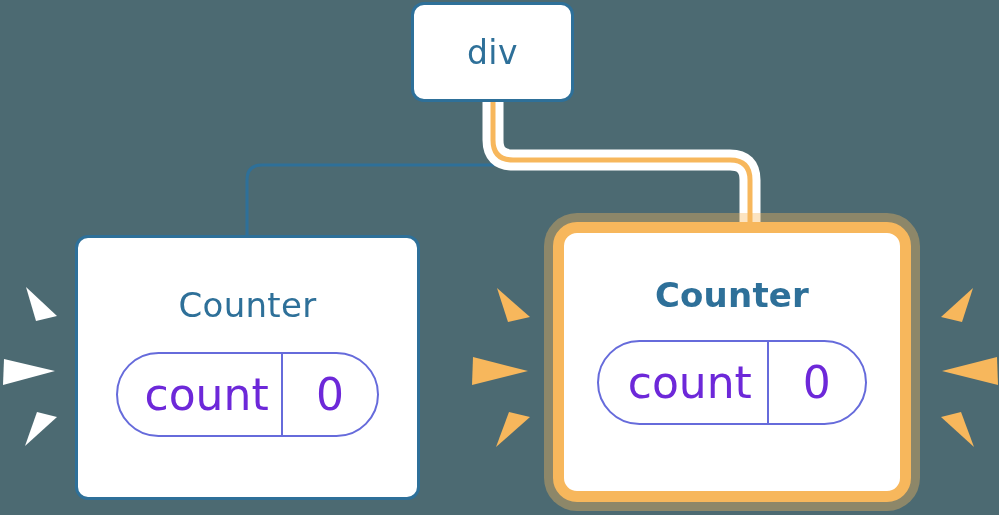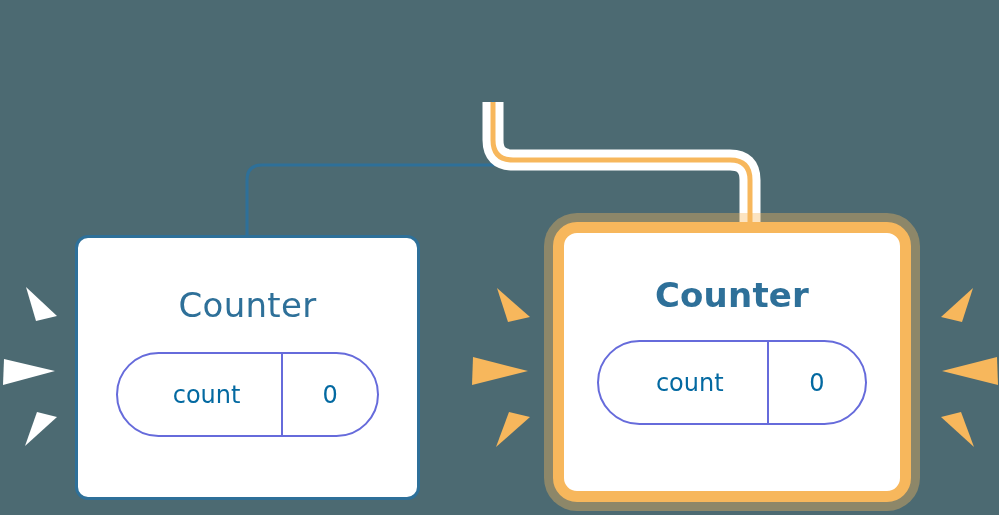--- a/index.html
+++ b/index.html
@@ -103,22 +103,22 @@
     height: 85px;
     overflow: hidden;
   }
   .node-counter-left .pill { margin-top: 30px; width: 263px; }
   .node-counter-right .pill { margin-top: 28px; width: 270px; }
 
   .pill-key, .pill-val {
     display: flex;
     align-items: center;
     justify-content: center;
-    color: #0369a1;
-    font-size: 24px;
+    color: #6d28d9;
+    font-size: 44px;
     font-weight: 400;
     line-height: 1;
     box-sizing: border-box;
   }
   .pill-key { flex: 0 0 63%; padding-left: 14px; }
   .pill-val {
     flex: 1 1 auto;
     border-left: 2px solid #666bdb;
   }
 </style>
@@ -150,20 +150,23 @@
       <polygon points="496,447 530,417 509,412" fill="#f7b75c"></polygon>
     </g>
 
     <g>
       <polygon points="973,288 941,317 962,322" fill="#f7b75c"></polygon>
       <polygon points="997,357 942,371 998,385" fill="#f7b75c"></polygon>
       <polygon points="974,447 941,417 961,412" fill="#f7b75c"></polygon>
     </g>
   </svg>
 
+  <div class="node node-div">
+    <span class="node-title">div</span>
+  </div>
 
   <div class="node node-counter-left">
     <span class="node-title">Counter</span>
     <div class="pill">
       <span class="pill-key">count</span>
       <span class="pill-val">0</span>
     </div>
   </div>
 
   <div class="node node-counter-right">

